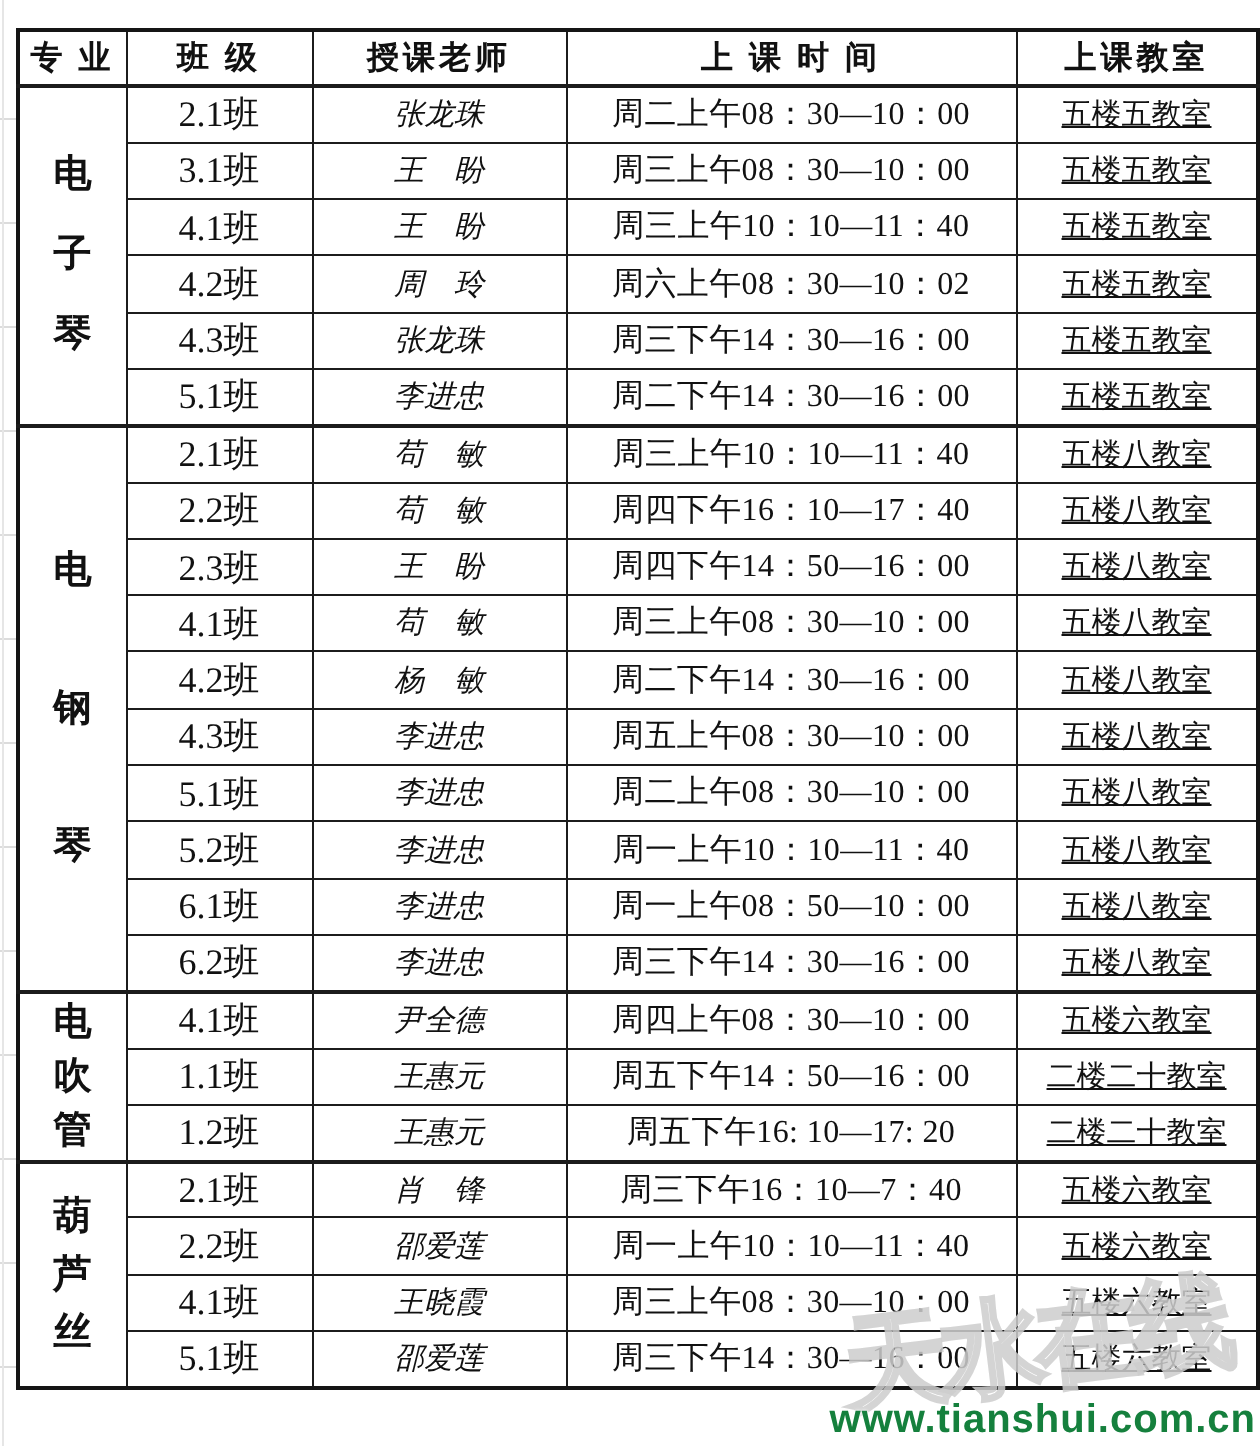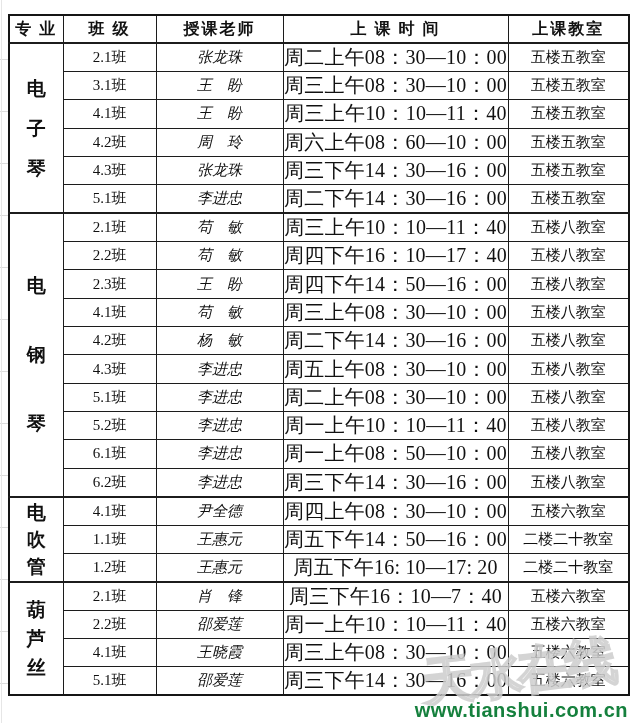--- a/index.html
+++ b/index.html
@@ -46,24 +46,24 @@
   thead th {
     height: 28px;
     font-size: 16px;
     font-weight: bold;
     letter-spacing: 2px;
     border-bottom-width: 2px;
   }
   tbody td { height: 28.3px; font-size: 15px; }
   tr.section-start td { border-top-width: 2px; }
 
-  td.col-class   { font-size: 15px; }
+  td.col-class   { font-size: 18px; }
   td.col-teacher { font-size: 15px; font-style: italic; }
-  td.col-time    { font-size: 20px; letter-spacing: 0.2px; margin-top: 23px; }
-  td.col-room    { font-size: 15px; }
+  td.col-time    { font-size: 16px; letter-spacing: 0.2px; margin-top: 23px; }
+  td.col-room    { font-size: 15px; text-decoration: underline; }
 
   td.major-cell { font-weight: bold; font-size: 19px; }
   .major-label {
     display: flex;
     flex-direction: column;
     align-items: center;
     justify-content: center;
     line-height: 1;
     height: 100%;
   }
@@ -144,21 +144,21 @@
         </tr>
         <tr>
           <td class="col-class">4.1班</td>
           <td class="col-teacher">王　盼</td>
           <td class="col-time">周三上午10：10—11：40</td>
           <td class="col-room">五楼五教室</td>
         </tr>
         <tr>
           <td class="col-class">4.2班</td>
           <td class="col-teacher">周　玲</td>
-          <td class="col-time">周六上午08：60—10：00</td>
+          <td class="col-time">周六上午08：30—10：02</td>
           <td class="col-room">五楼五教室</td>
         </tr>
         <tr>
           <td class="col-class">4.3班</td>
           <td class="col-teacher">张龙珠</td>
           <td class="col-time">周三下午14：30—16：00</td>
           <td class="col-room">五楼五教室</td>
         </tr>
         <tr>
           <td class="col-class">5.1班</td>

